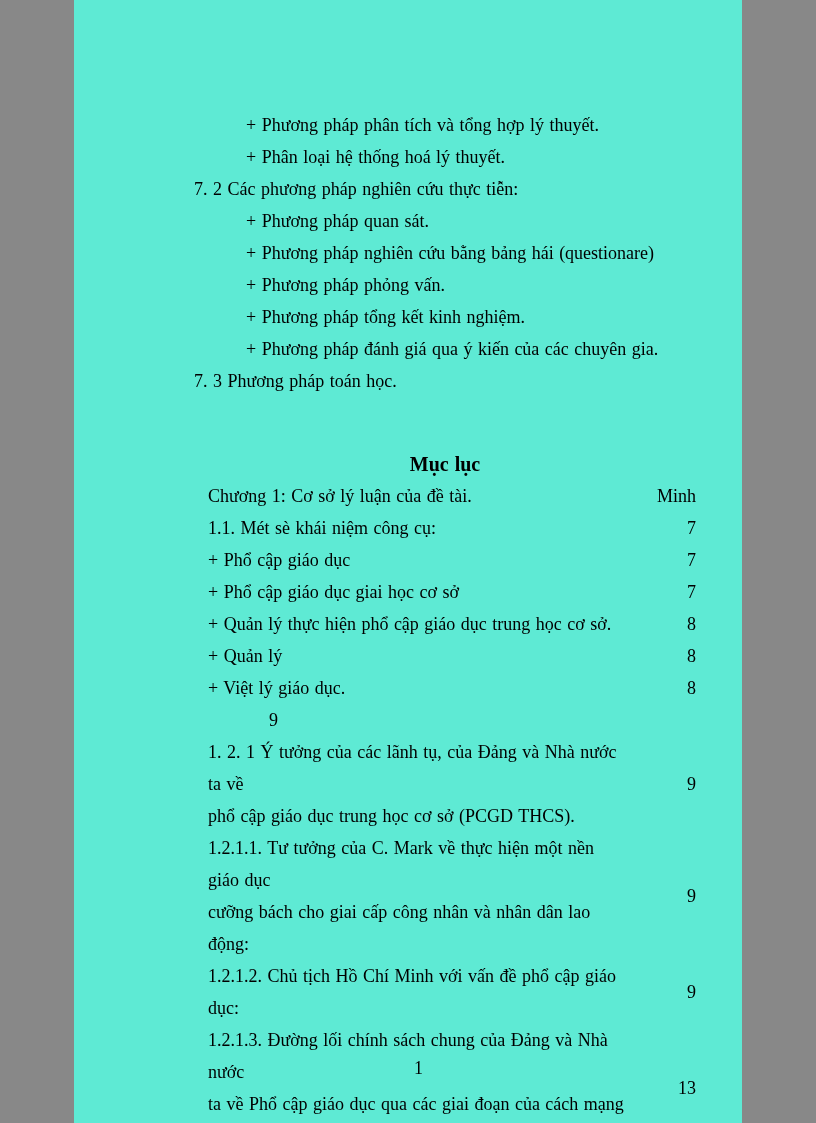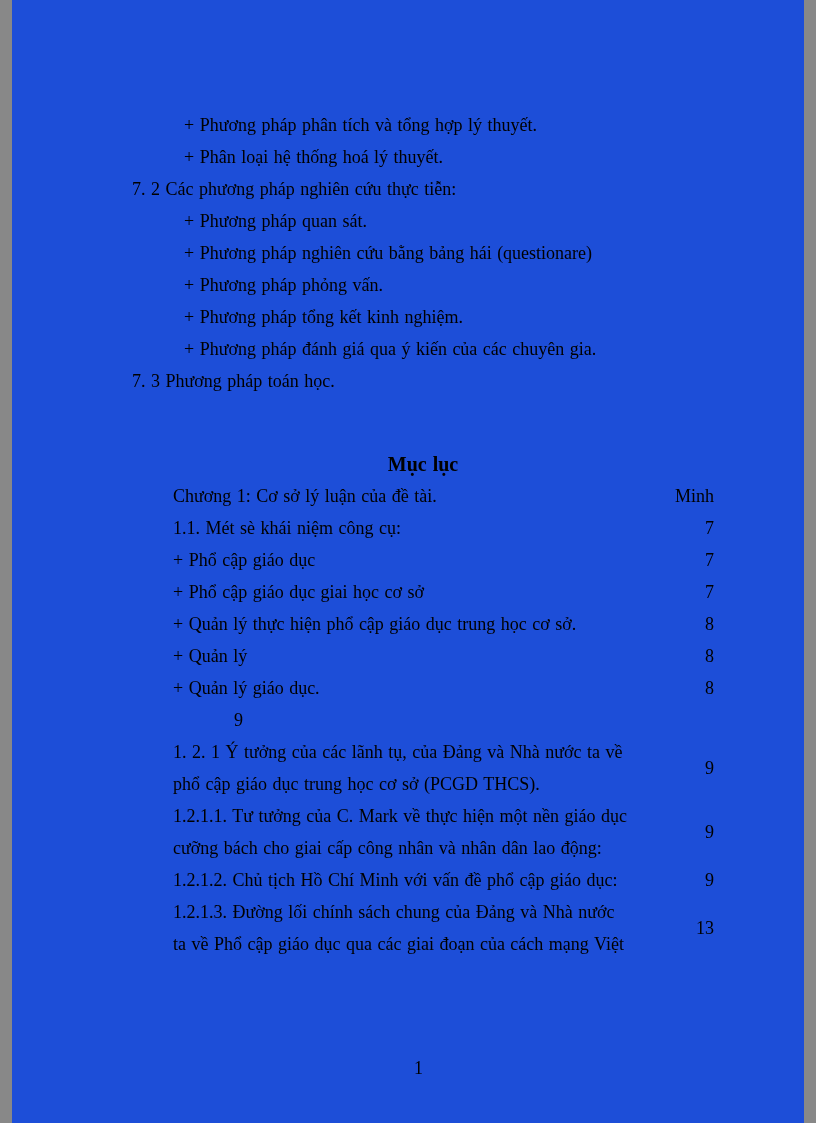--- a/index.html
+++ b/index.html
@@ -2,30 +2,30 @@
 <html><head>
 <meta charset="utf-8">
 <style>
   html, body {
     margin: 0;
     padding: 0;
     background: #888;
   }
   .page {
     position: relative;
-    width: 792px;
+    width: 668px;
     height: 1123px;
     margin: 0 auto;
-    background: #1d4ed8;
+    background: #5eead4;
     color: #000000;
     font-family: "Liberation Serif", "DejaVu Serif", serif;
     font-size: 18px;
     line-height: 32px;
     box-sizing: border-box;
-    padding: 109px 90px 0 120px;
+    padding: 109px 46px 0 120px;
     overflow: hidden;
     word-spacing: 1px;
   }
   .method-line {
     white-space: pre;
   }
   .method-line.indent-0 { padding-left: 0; }
   .method-line.indent-1 { padding-left: 52px; }
   .toc-heading {
     font-size: 20px;
@@ -33,21 +33,20 @@
     text-align: center;
     margin: 51px 0 0 0;
     line-height: 32px;
   }
   .toc {
     margin-left: 14px;
   }
   .toc-row {
     display: flex;
     align-items: stretch;
-    margin-left: 27px;
   }
   .toc-text {
     flex: 1;
     white-space: pre-line;
     max-width: 505px;
   }
   .toc-page {
     width: 70px;
     display: flex;
     align-items: center;
@@ -101,21 +100,21 @@
       </div>
       <div class="toc-row">
         <div class="toc-text">+ Quản lý thực hiện phổ cập giáo dục trung học cơ sở.</div>
         <div class="toc-page">8</div>
       </div>
       <div class="toc-row">
         <div class="toc-text">+ Quản lý</div>
         <div class="toc-page">8</div>
       </div>
       <div class="toc-row">
-        <div class="toc-text">+ Quản lý giáo dục.</div>
+        <div class="toc-text">+ Việt lý giáo dục.</div>
         <div class="toc-page">8</div>
       </div>
       <div class="toc-row">
         <div class="toc-page">9</div>
       </div>
       <div class="toc-row">
         <div class="toc-text">1. 2. 1 Ý tưởng của các lãnh tụ, của Đảng và Nhà nước ta về
 phổ cập giáo dục trung học cơ sở (PCGD THCS).</div>
         <div class="toc-page">9</div>
       </div>

